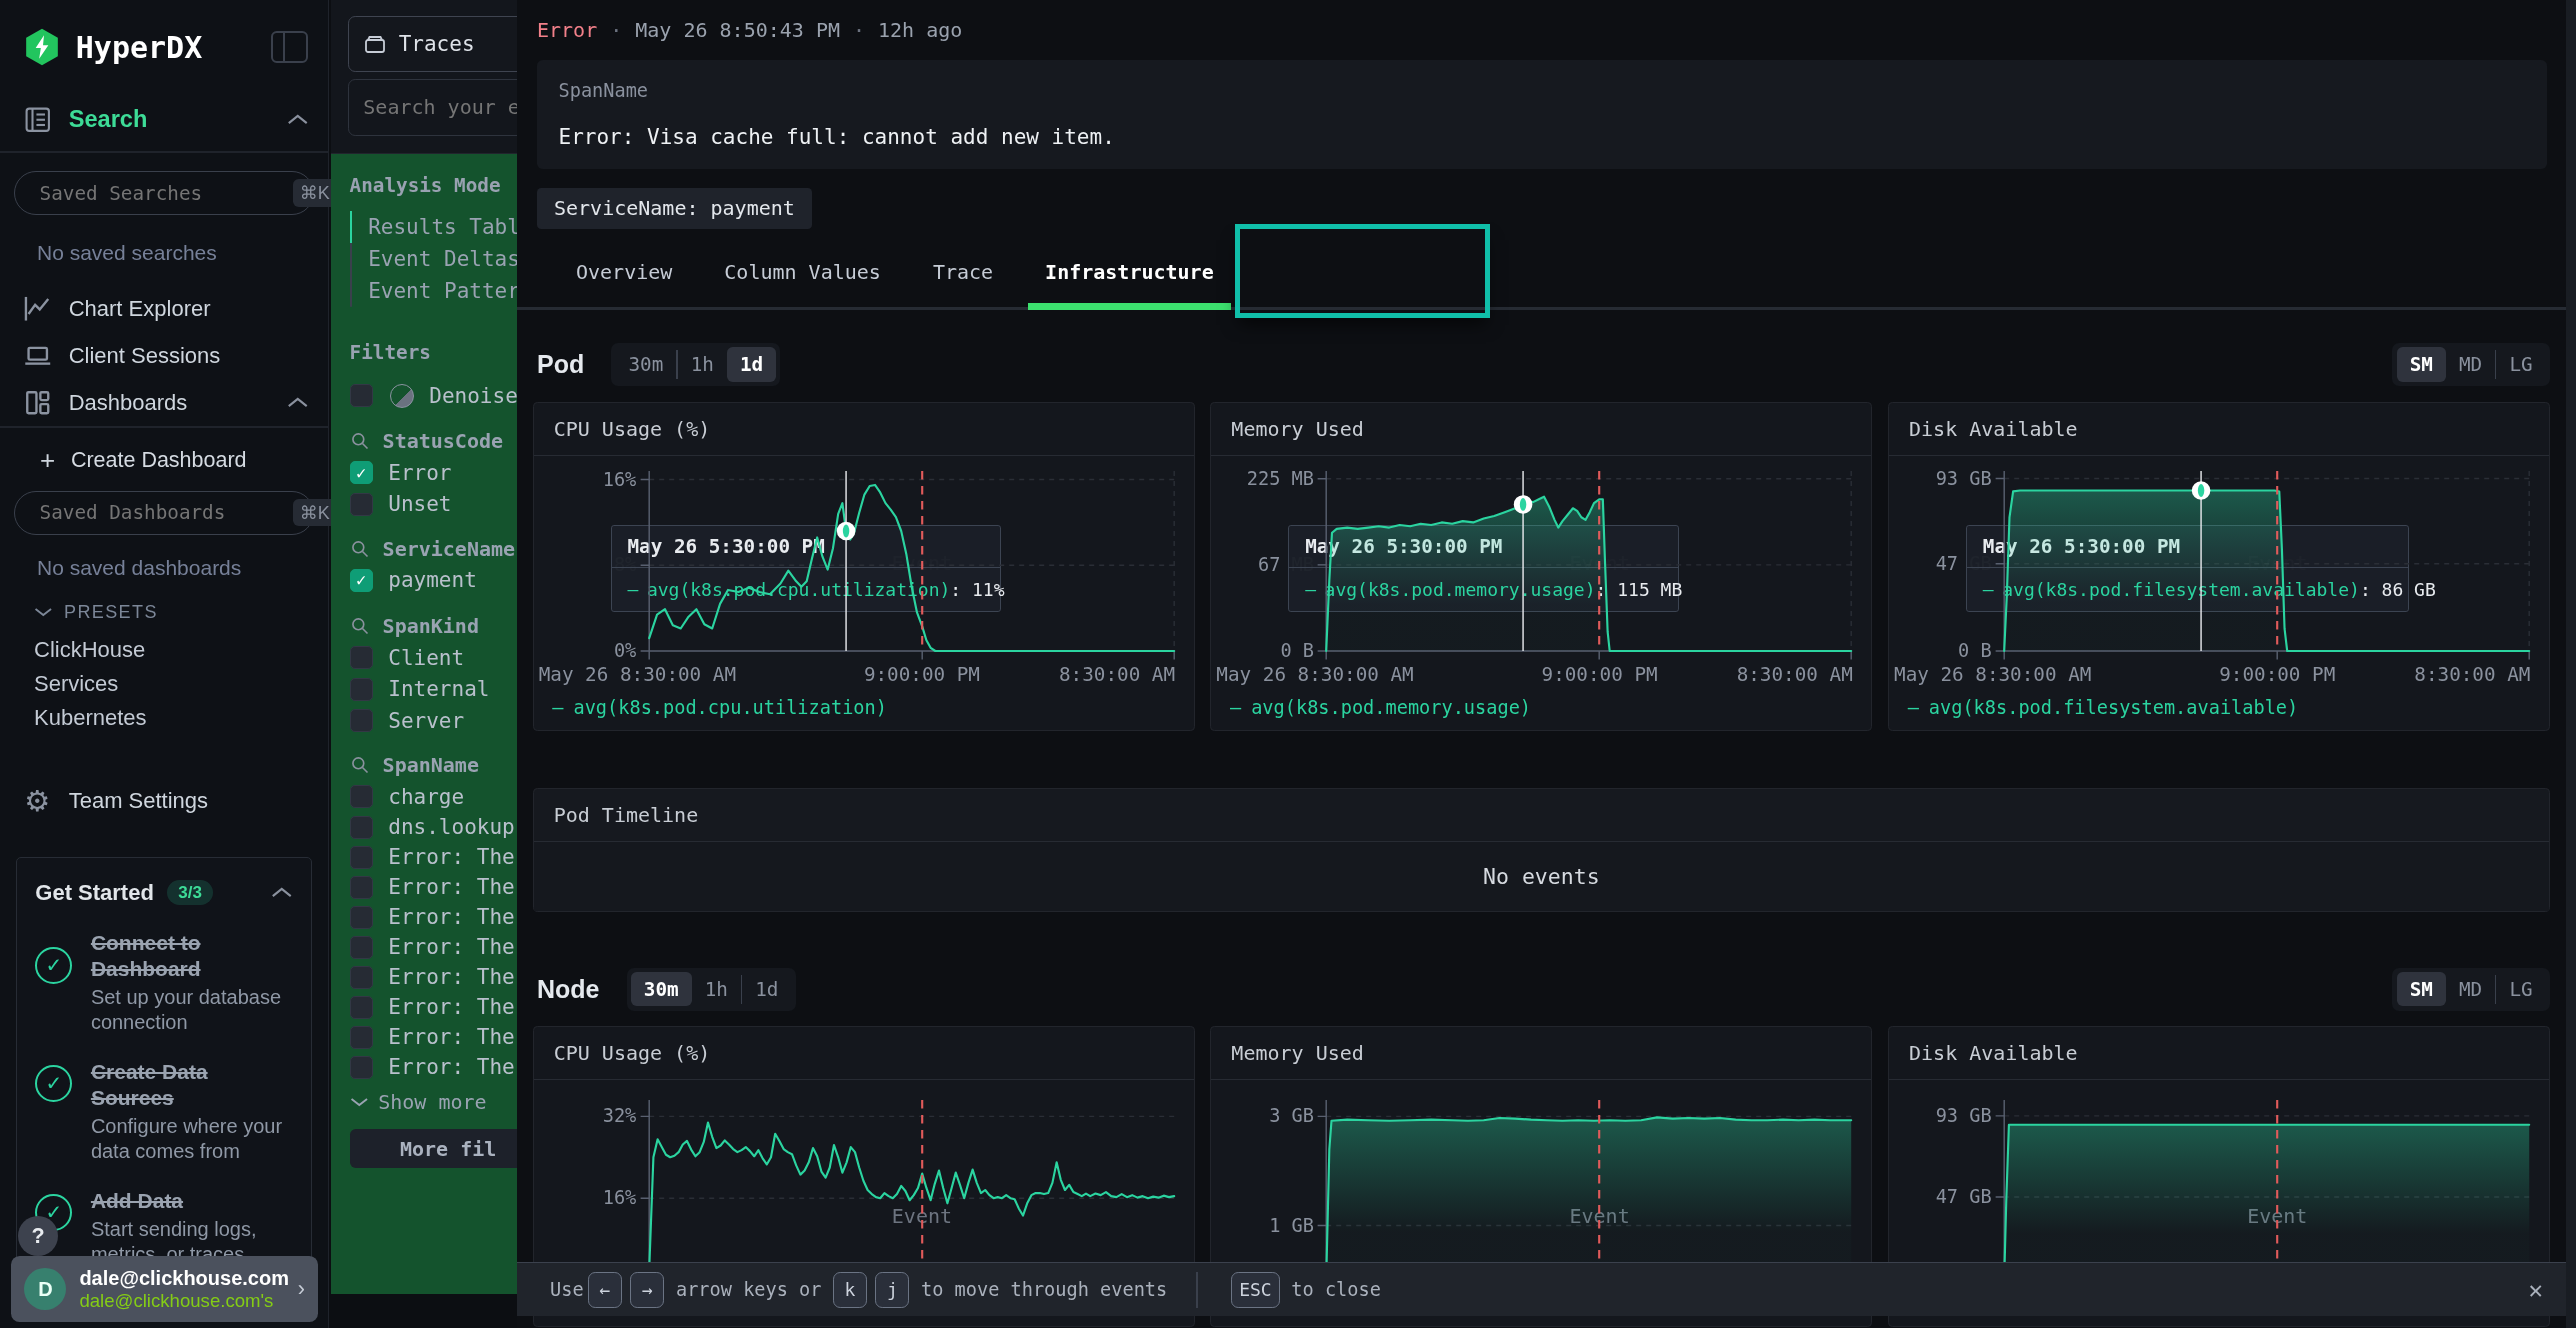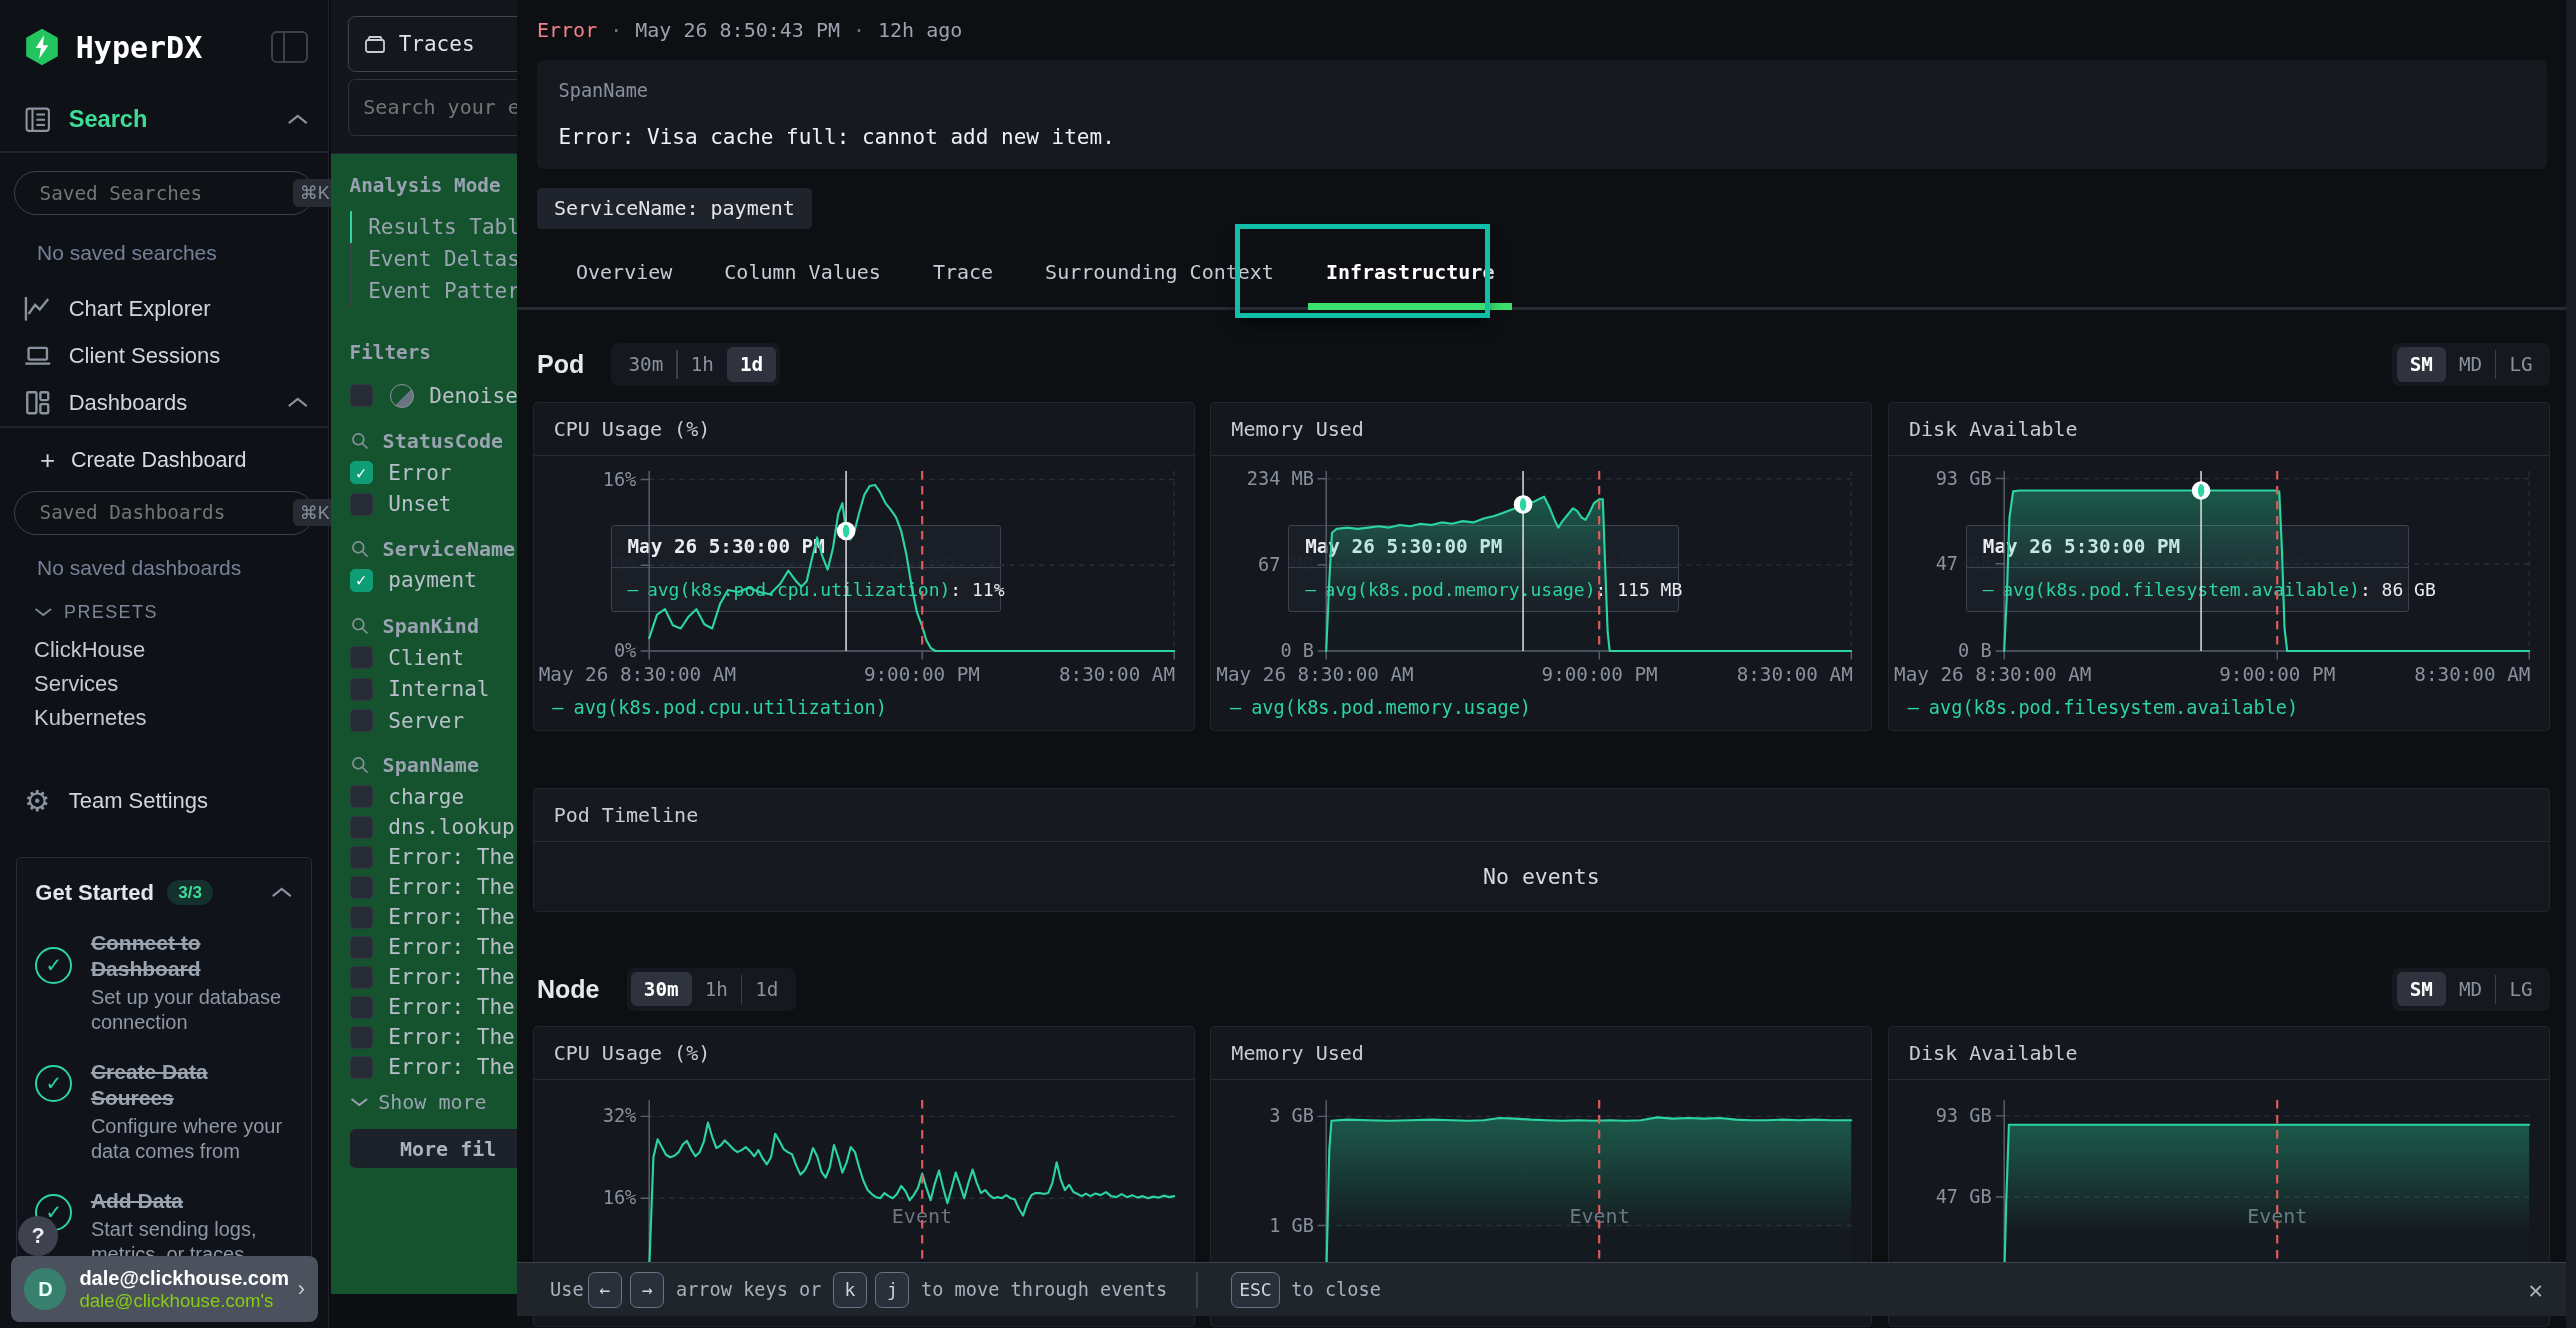--- a/index.html
+++ b/index.html
@@ -463,21 +463,20 @@
       <div class="span-value">Error: Visa cache full: cannot add new item.</div>
     </div>
 
     <div class="svc-tag">ServiceName: payment</div>
 
     <div class="tabs-row">
       <div class="tabs-underline"></div>
       <div class="tab">Overview</div>
       <div class="tab">Column Values</div>
       <div class="tab">Trace</div>
-      <div class="tab">Surrounding Context</div>
       <div class="tab active">Infrastructure</div>
       <div class="tab-highlight"></div>
     </div>
 
     
     <div class="section-row">
       <span class="section-title">Pod</span>
       <div class="seg">
         <span class="seg-btn">30m</span>
         <span class="seg-div"></span>
@@ -534,21 +533,21 @@
           </div>
           <div class="legend"><span class="tt-dash">—</span><span>avg(k8s.pod.cpu.utilization)</span></div>
         </div>
       </div>
 
       <div class="chart-card">
         <div class="chart-head">Memory Used</div>
         <div class="chart-body">
           <div class="plot">
             <div class="ylabels">
-                <div class="ylabel" style="top: 7.7px;">234 MB</div>
+                <div class="ylabel" style="top: 7.7px;">225 MB</div>
                 <div class="ylabel" style="top: 94px;">67 MB</div>
                 <div class="ylabel" style="top: 180px;">0 B</div>
               </div>
             <div class="event-label">Event</div>
             <div class="tooltip" style="width:74%;">
               <div class="tt-head">May 26 5:30:00 PM</div>
               <div class="tt-body"><span class="tt-dash">—</span><span class="tt-series">avg(k8s.pod.memory.usage)</span><span>: </span><span>115 MB</span></div>
             </div>
             <svg viewBox="0 0 735 252" width="526" height="180">
                 <defs>

